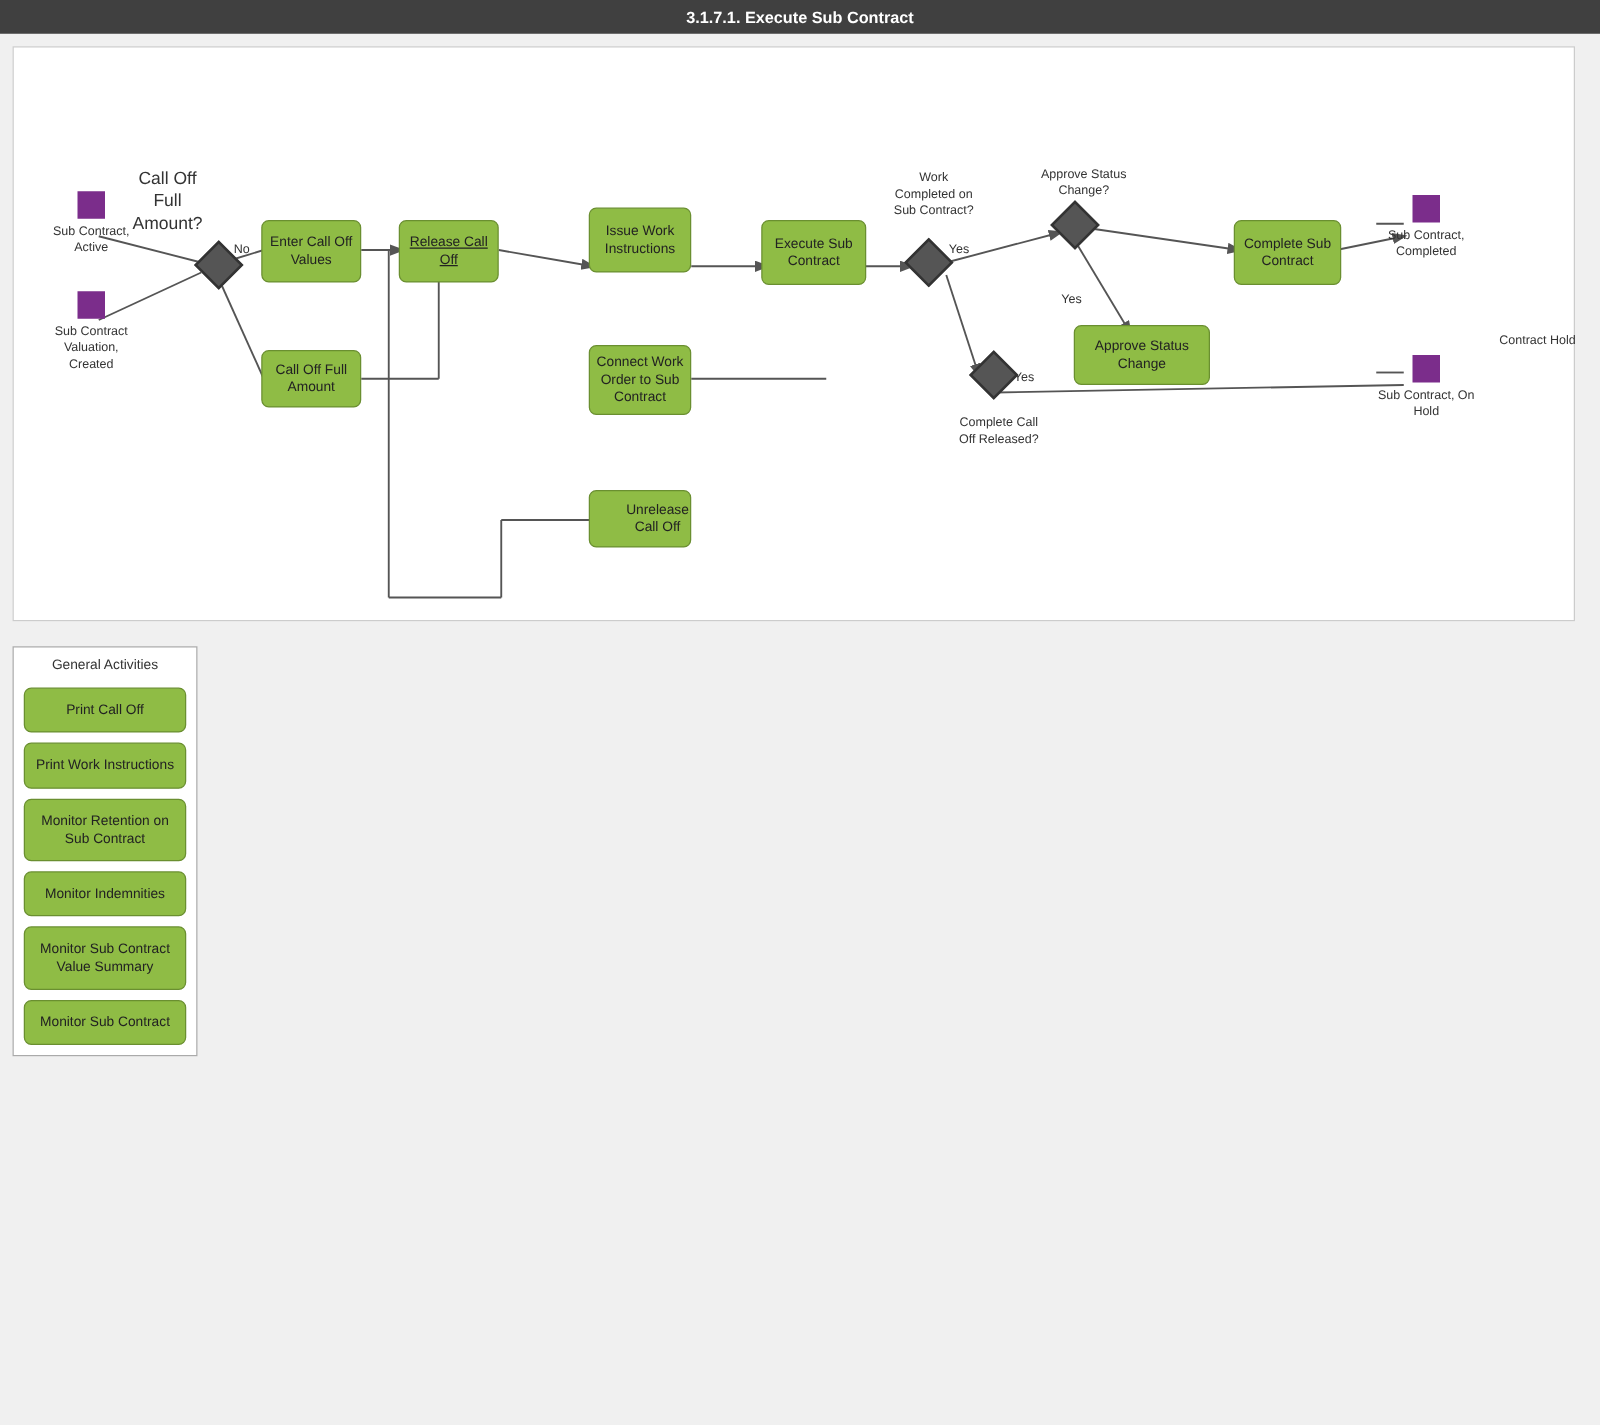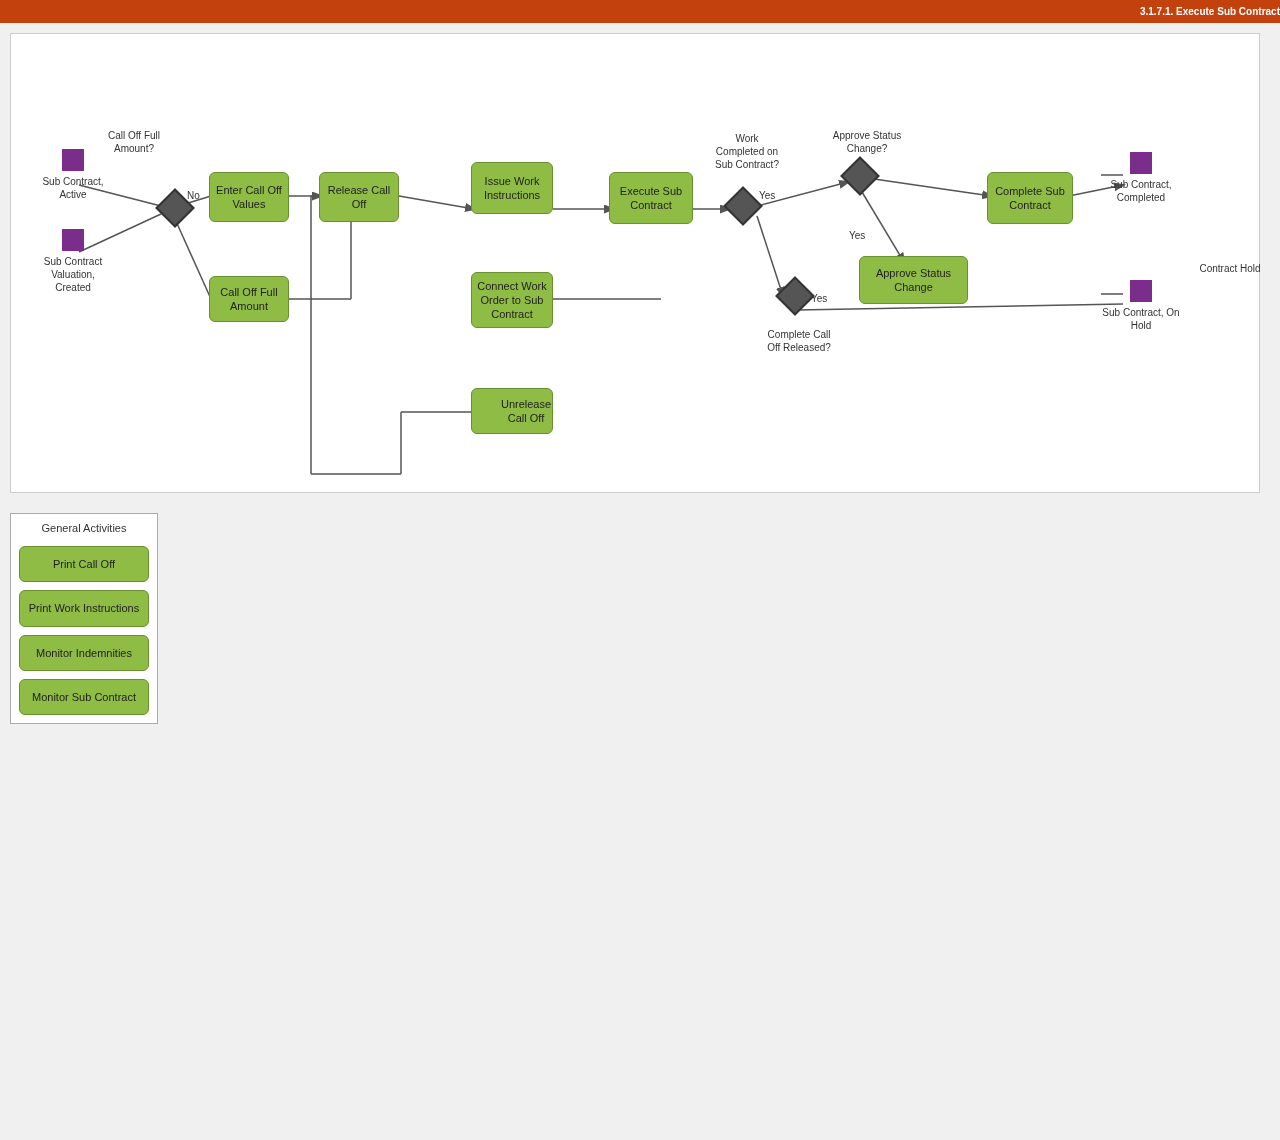--- a/index.html
+++ b/index.html
@@ -1,23 +1,23 @@
 <!DOCTYPE html>
 <html><head>
   <meta charset="utf-8">
   <style>
     * { box-sizing: border-box; margin: 0; padding: 0; }
     body { background: #f0f0f0; font-family: Arial, sans-serif; width: 1280px; min-height: 1140px; }
 
     .title-bar {
-      background: #c2410c;
+      background: #404040;
       color: white;
-      text-align: right;
+      text-align: center;
       padding: 6px 0;
-      font-size: 10px;
+      font-size: 13px;
       font-weight: bold;
     }
 
     .main-area {
       display: flex;
       flex-direction: column;
       padding: 10px;
     }
 
     
@@ -180,36 +180,36 @@
       <div class="purple-sq" style="position:relative; margin:0 auto 4px auto;"></div>
       <span style="font-size:10px;">Sub Contract, Active</span>
     </div>
 
     <div class="label" style="left:22px; top:195px; width:80px;">
       <div class="purple-sq" style="position:relative; margin:0 auto 4px auto;"></div>
       <span style="font-size:10px;">Sub Contract Valuation, Created</span>
     </div>
 
     <div class="label" style="left:88px; top:95px; width:70px; text-align:center;">
-      <span style="font-size:10px;">Call Off Full Amount?</span>
+      <span style="font-size:14px;">Call Off Full Amount?</span>
     </div>
 
     <div class="diamond" style="left:150px; top:160px;"></div>
 
     <div class="label" style="left:176px; top:155px; font-size:10px;">No</div>
 
     <div class="act-box" style="left:198px; top:138px; width:80px; height:50px;">
       <span>Enter Call Off Values</span>
     </div>
 
     <div class="act-box" style="left:198px; top:242px; width:80px; height:46px;">
       <span>Call Off Full Amount</span>
     </div>
 
-    <div class="act-box" style="left:308px; top:138px; width:80px; height:50px;">
+    <div class="act-box" style="left:308px; top:138px; width:80px; height:50px;text-decoration:underline;">
       <span>Release Call Off</span>
     </div>
 
     <div class="act-box" style="left:460px; top:128px; width:82px; height:52px;">
       <span>Issue Work Instructions</span>
     </div>
 
     <div class="act-box" style="left:460px; top:238px; width:82px; height:56px;">
       <span>Connect Work Order to Sub Contract</span>
     </div>
@@ -268,17 +268,19 @@
 
     <div class="label" style="left:800px; top:258px; font-size:10px;">Yes</div>
 
   </div>
 
   <div class="sidebar">
     <div class="sidebar-title">General Activities</div>
 
     <button class="sidebar-btn">Print Call Off</button>
     <button class="sidebar-btn">Print Work Instructions</button>
+    <button class="sidebar-btn">Monitor Retention on Sub Contract</button>
     <button class="sidebar-btn">Monitor Indemnities</button>
+    <button class="sidebar-btn">Monitor Sub Contract Value Summary</button>
     <button class="sidebar-btn">Monitor Sub Contract</button>
   </div>
 
 </div>
 
 </body></html>

